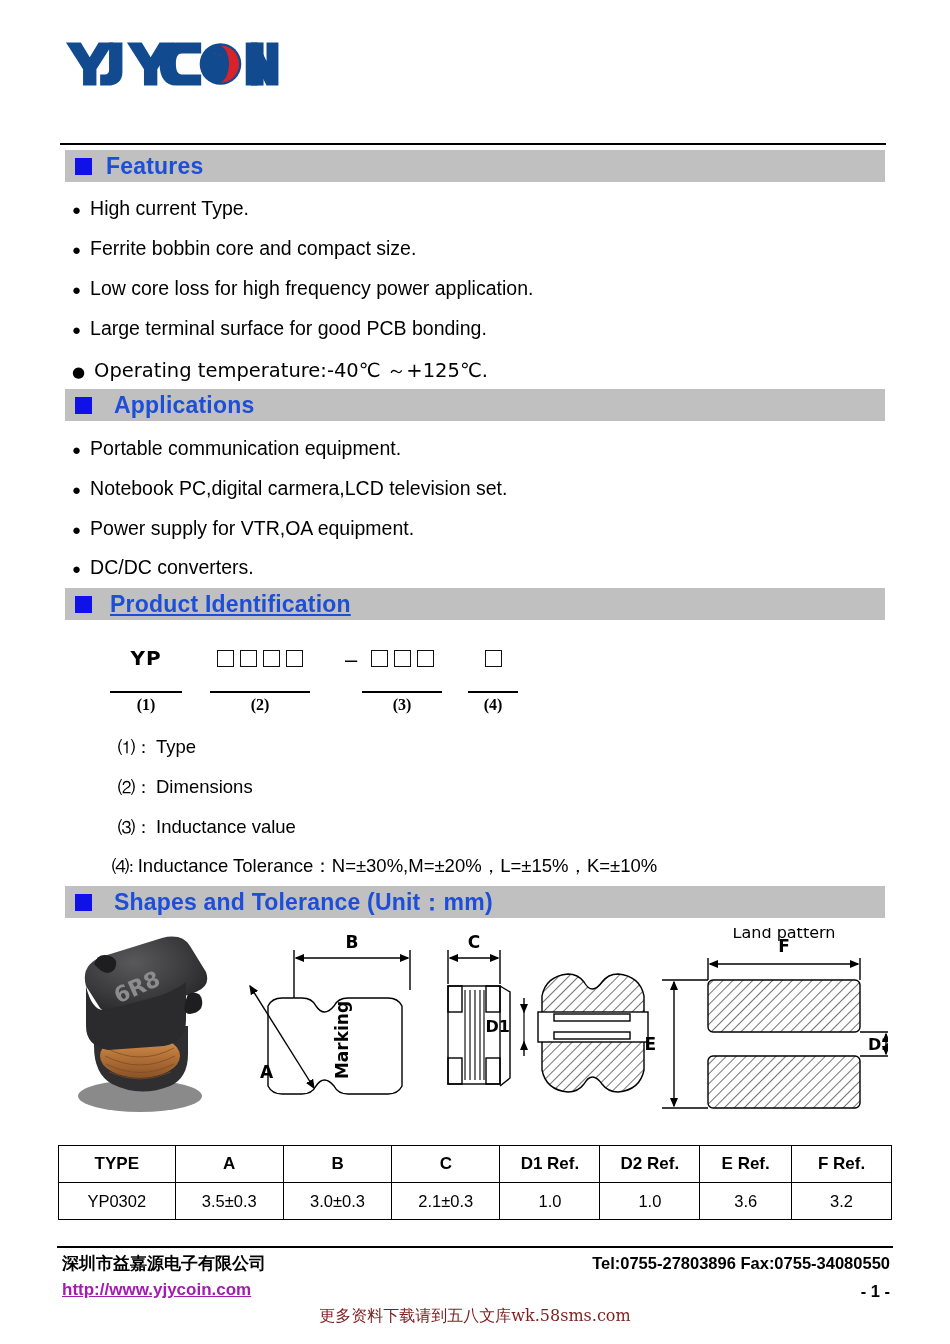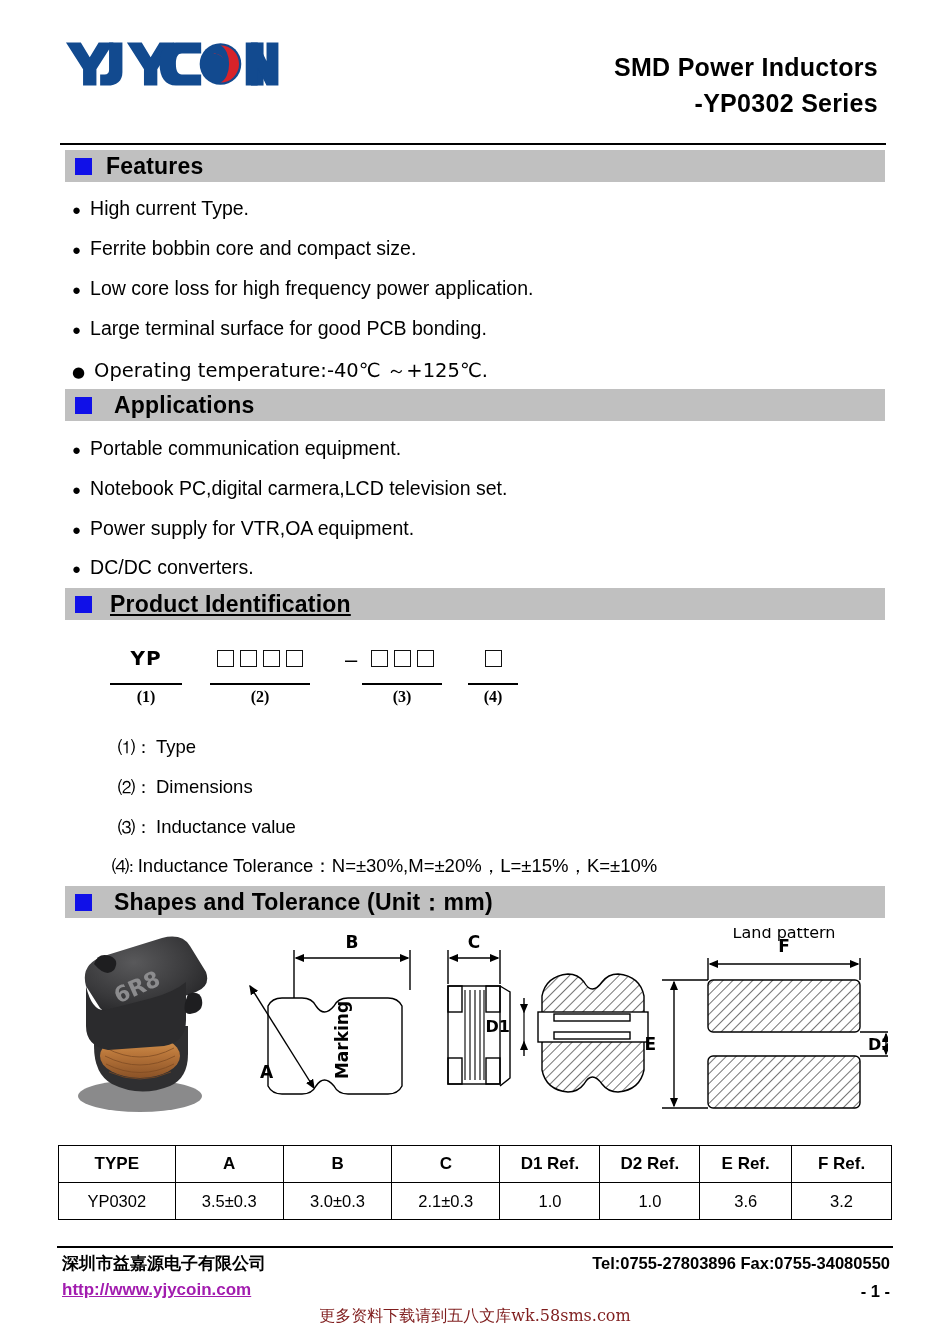--- a/index.html
+++ b/index.html
@@ -15,34 +15,34 @@
   .logo-mark{height:52px;display:block;}
   .logo-cn{margin-left:14px;font-family:"DejaVu Sans",sans-serif;font-size:41px;font-weight:700;color:#124a8f;letter-spacing:1px;line-height:1;}
   .title-wrap{position:absolute;right:72px;top:50px;text-align:right;}
   .title-wrap div{font-size:25px;font-weight:bold;letter-spacing:.3px;line-height:1.42;}
 
   .rule{position:absolute;left:60px;top:143px;width:826px;height:0;border-top:2px solid #000;}
 
   
   .bar{position:absolute;left:65px;width:820px;height:32px;background:#c0c0c0;display:flex;align-items:center;}
   .bar .sq{width:17px;height:17px;background:#1010e8;margin-left:10px;flex:0 0 auto;}
-  .bar .btxt{margin-left:14px;color:#000000;font-size:23px;font-weight:bold;letter-spacing:.2px;}
+  .bar .btxt{margin-left:14px;color:#1d4ed8;font-size:23px;font-weight:bold;letter-spacing:.2px;}
   .bar.appl .btxt{margin-left:22px;}
   .bar.shapes .btxt{margin-left:22px;}
   .bar.prodid .btxt{margin-left:18px;text-decoration:underline;}
 
   
   .bul{position:absolute;left:72px;display:flex;align-items:baseline;font-size:19.5px;white-space:nowrap;}
   .bul .dot{font-size:15px;line-height:1;margin-right:9px;}
   .deg{font-family:"DejaVu Sans",sans-serif;}
 
   
   .pid{position:absolute;left:110px;top:645px;width:420px;height:58px;}
   .pid-grp{position:absolute;text-align:center;}
-  .pid-line{border-bottom:2px solid #000;padding:0 2px 12px 2px;display:flex;align-items:center;justify-content:center;height:26px;}
+  .pid-line{border-bottom:2px solid #000;padding:0 2px 20px 2px;display:flex;align-items:center;justify-content:center;height:26px;}
   .pid-num{font-family:"Liberation Serif",serif;font-size:16px;font-weight:bold;margin-top:3px;}
   .yp{font-family:"DejaVu Sans",sans-serif;font-size:20px;font-weight:bold;letter-spacing:1px;}
   .sqbox{width:15px;height:15px;border:1.6px solid #111;display:inline-block;margin:0 3px;}
   .dash{font-size:22px;margin:0 7px;position:absolute;left:228px;top:2px;}
 
   .pidrow{position:absolute;left:118px;font-size:18.5px;white-space:nowrap;display:flex;align-items:baseline;}
   .pidrow .idx{font-family:"Liberation Serif",serif;font-size:17px;margin-right:4px;}
 
   
   .draw{position:absolute;left:62px;top:928px;width:826px;height:205px;}
@@ -73,24 +73,20 @@
           <path d="M62 6 h18 v40 c0 12 -8 18 -20 18 h-10 v-15 h6 c4 0 6 -2 6 -6z"></path>
           <path d="M86 6 h20 l12 20 l12 -20 h20 l-23 36 v22 h-18 v-22z"></path>
           <path d="M152 6 h34 v15 h-26 c-5 0 -8 4 -8 14 c0 10 3 14 8 14 h26 v15 h-34 c-14 0 -22 -11 -22 -29 c0 -18 8 -29 22 -29z"></path>
           <path d="M253 6 h17 v58 h-17z"></path>
           <path d="M274 6 h16 l0 58 h-16 l-12 -24 v24 h-16 v-58 h16 l12 25z"></path>
           <circle cx="212" cy="35" r="28" fill="#124a8f"></circle>
         </g>
         <path d="M212 10 a25 25 0 0 1 0 50 a16 26 0 0 0 0 -50z" fill="#d8232a"></path>
         <path d="M200 22 a14 14 0 0 1 16 6 a13 13 0 0 0 -16 -6z" fill="#d8232a"></path>
       </svg>
-    </div>
-    <div class="title-wrap">
-      <div>SMD Power Inductors</div>
-      <div>-YP0302 Series</div>
     </div>
   </div>
   <div class="rule"></div>
 
   <div class="bar features" style="top:150px">
     <span class="sq"></span>
     <span class="btxt">Features</span>
   </div>
   <div class="bul" style="top:197px">
     <span class="dot">●</span>

